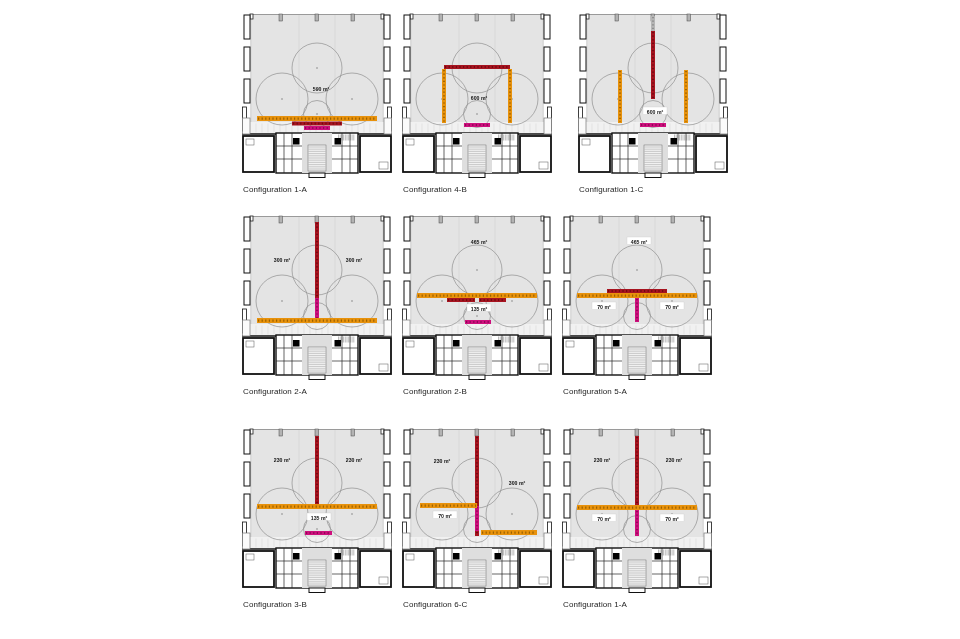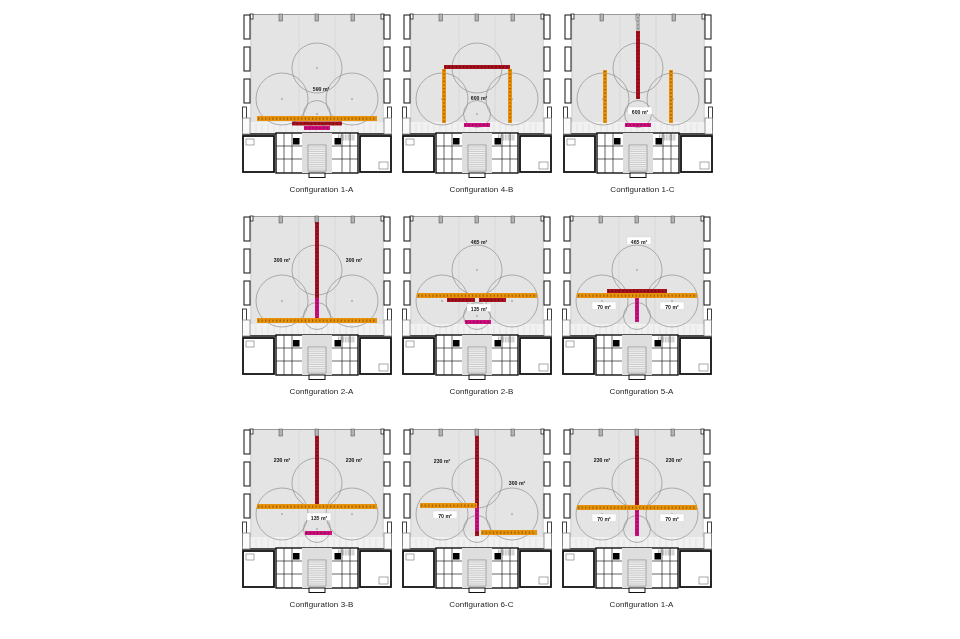--- a/index.html
+++ b/index.html
@@ -9,21 +9,21 @@
   }
   .canvas{position:absolute;left:240px;top:12px;width:486px;}
   .page-title{
     font-size:15px;font-weight:bold;color:#151515;letter-spacing:.2px;
     margin:0 0 16px 2px;line-height:18px;
   }
   .grid{display:grid;grid-template-columns:repeat(3,160px);}
   .cell{width:160px;margin-bottom:19px;}
   svg.plan{display:block;width:150px;height:170px;margin-left:2px;}
   .caption{
-    font-size:8px;color:#222;letter-spacing:.1px;margin:3px 0 0 3px;line-height:10px;text-align:center;
+    font-size:8px;color:#222;letter-spacing:.1px;margin:3px 0 0 3px;line-height:10px;
   }
 </style>
 </head>
 <body>
 
 <div class="canvas">
 
   <div class="grid">
     <figure class="cell" style="margin:0 0 19px 0">
       <svg class="plan" viewBox="0 0 150 170">
@@ -232,21 +232,21 @@
           <rect x="40" y="57" width="4" height="54" fill="#E8920C"></rect>
           <line x1="42" y1="58" x2="42" y2="110" stroke="#9A6100" stroke-width="1.8" stroke-dasharray="1.2 2.4"></line>
           <rect x="106" y="57" width="4" height="54" fill="#E8920C"></rect>
           <line x1="108" y1="58" x2="108" y2="110" stroke="#9A6100" stroke-width="1.8" stroke-dasharray="1.2 2.4"></line>
           <rect x="62" y="111" width="26" height="4" fill="#CE0F7D"></rect>
           <line x1="63" y1="113" x2="87" y2="113" stroke="#8C0A55" stroke-width="1.8" stroke-dasharray="1.2 2.4"></line>
           <text x="77" y="87.8" text-anchor="middle" font-size="5.2" font-weight="bold" fill="#111" font-family="&quot;Liberation Sans&quot;, sans-serif">600 m²</text>
         </svg>
       <figcaption class="caption">Configuration 4-B</figcaption>
     </figure>
-    <figure class="cell" style="margin:0 0 19px 1px">
+    <figure class="cell" style="margin:0 0 19px 16px">
       <svg class="plan" viewBox="0 0 150 170">
           <g>
             <rect x="8" y="2" width="134" height="108" fill="#E4E4E4"></rect>
             <rect x="8" y="110" width="134" height="12" fill="#F1F1F1"></rect>
             <line x1="14" y1="111.5" x2="14" y2="120.5" stroke="#d9d9d9" stroke-width="0.6"></line>
             <line x1="20" y1="111.5" x2="20" y2="120.5" stroke="#d9d9d9" stroke-width="0.6"></line>
             <line x1="26" y1="111.5" x2="26" y2="120.5" stroke="#d9d9d9" stroke-width="0.6"></line>
             <line x1="32" y1="111.5" x2="32" y2="120.5" stroke="#d9d9d9" stroke-width="0.6"></line>
             <line x1="38" y1="111.5" x2="38" y2="120.5" stroke="#d9d9d9" stroke-width="0.6"></line>
             <line x1="44" y1="111.5" x2="44" y2="120.5" stroke="#d9d9d9" stroke-width="0.6"></line>

